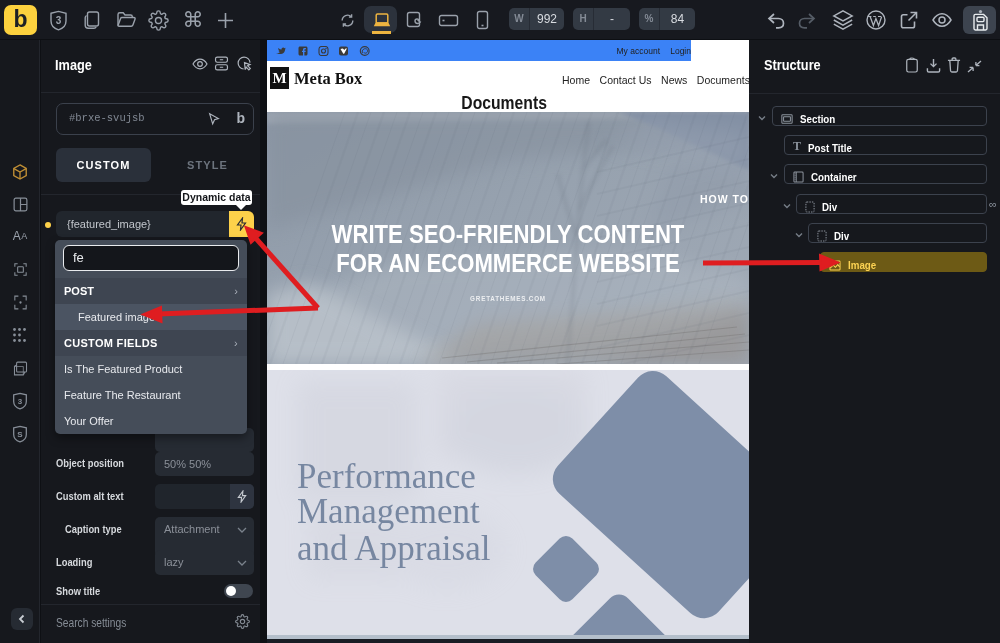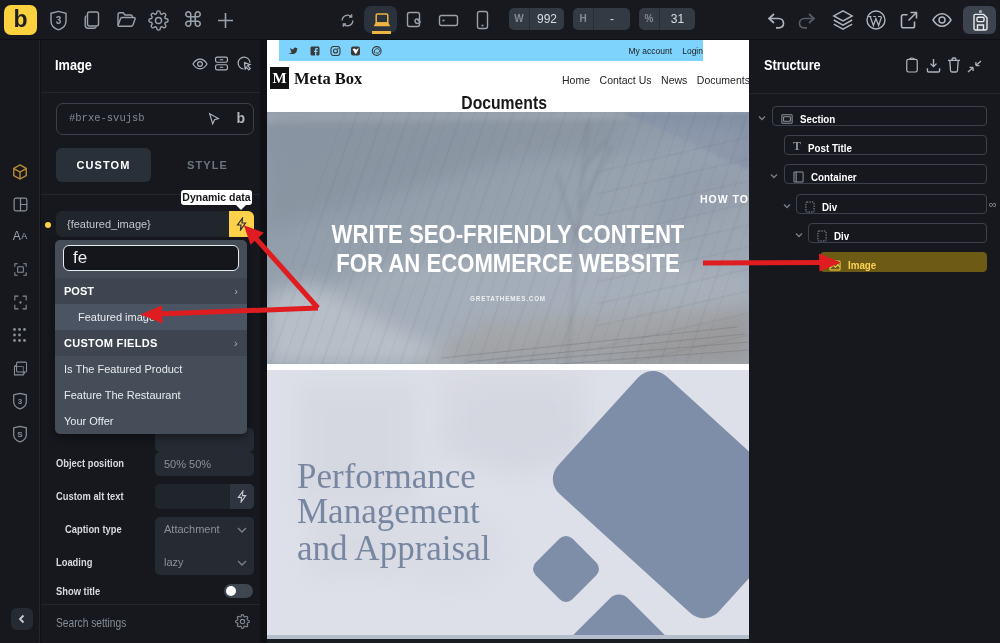--- a/index.html
+++ b/index.html
@@ -95,21 +95,21 @@
   </div>
 
   <div style="position:absolute;left:509px;top:8px;width:55px;height:22px;background:#333a44;border-radius:5px"></div>
   <div style="position:absolute;left:509px;top:8px;width:21px;height:22px;color:#848b96;font-size:10px;font-weight:bold;text-align:center;line-height:22px;border-right:1px solid #272c35">W</div>
   <div style="position:absolute;left:530px;top:8px;width:34px;height:22px;color:#d9dce1;font-size:12px;text-align:center;line-height:22px">992</div>
   <div style="position:absolute;left:573px;top:8px;width:57px;height:22px;background:#333a44;border-radius:5px"></div>
   <div style="position:absolute;left:573px;top:8px;width:21px;height:22px;color:#848b96;font-size:10px;font-weight:bold;text-align:center;line-height:22px;border-right:1px solid #272c35">H</div>
   <div style="position:absolute;left:594px;top:8px;width:36px;height:22px;color:#d9dce1;font-size:12px;text-align:center;line-height:22px">-</div>
   <div style="position:absolute;left:639px;top:8px;width:56px;height:22px;background:#333a44;border-radius:5px"></div>
   <div style="position:absolute;left:639px;top:8px;width:21px;height:22px;color:#848b96;font-size:10px;font-weight:bold;text-align:center;line-height:22px;border-right:1px solid #272c35">%</div>
-  <div style="position:absolute;left:660px;top:8px;width:35px;height:22px;color:#d9dce1;font-size:12px;text-align:center;line-height:22px">31</div>
+  <div style="position:absolute;left:660px;top:8px;width:35px;height:22px;color:#d9dce1;font-size:12px;text-align:center;line-height:22px">84</div>
 
   <div class="ticon" style="left:765px;width:22px">
     <svg width="20" height="17" viewBox="0 0 20 17" fill="none" stroke="#aeb4bd" stroke-width="1.7">
         <path d="M8 2 L3 6.5 L8 11"></path>
         <path d="M3 6.5 H12.5 C15.5 6.5 17.5 8.5 17.5 11.2 C17.5 13.9 15.5 15.8 12.5 15.8 H10"></path>
       </svg>
   </div>
   <div class="ticon" style="left:796px;width:22px">
     <svg width="20" height="17" viewBox="0 0 20 17" fill="none" stroke="#555c66" stroke-width="1.7">
         <path d="M12 2 L17 6.5 L12 11"></path>
@@ -261,21 +261,21 @@
   <div style="position:absolute;left:15px;top:171px;width:173px;height:26px;background:#21262d;border-radius:6px 0 0 6px;color:#c2c6cc;font-size:11px;line-height:26px;padding-left:11px">{featured_image}</div>
   <div style="position:absolute;left:188px;top:171px;width:25px;height:26px;background:#fdd14a;border-radius:0 6px 6px 0">
     <svg style="position:absolute;left:6px;top:6px" width="13" height="14" viewBox="0 0 13 14" fill="none" stroke="#2a2d33" stroke-width="1.2">
         <path d="M7.5 1 L2.5 8 H6 L5.5 13 L10.5 6 H7 Z"></path>
       </svg>
   </div>
 
   <div style="position:absolute;left:114px;top:388px;width:99px;height:24px;background:#262b33;border-radius:5px"></div>
 
   <div style="position:absolute;left:14px;top:200px;width:192px;height:194px;background:#454d59;border-radius:5px;box-shadow:0 4px 10px rgba(0,0,0,.4)">
-    <div style="position:absolute;left:8px;top:5px;width:176px;height:26px;background:#14161b;border:1.5px solid #e9ebee;border-radius:6px;color:#e9ebee;font-size:17px;line-height:24px;padding-left:9px">fe</div>
+    <div style="position:absolute;left:8px;top:5px;width:176px;height:26px;background:#14161b;border:1.5px solid #e9ebee;border-radius:6px;color:#e9ebee;font-size:13px;line-height:24px;padding-left:9px">fe</div>
     <div style="position:absolute;left:0;top:38px;width:192px;height:26px;background:#3e4551;color:#fff;font-size:11px;font-weight:bold;line-height:26px;padding-left:9px">POST<span style="position:absolute;right:9px;font-weight:normal;color:#aab0ba">›</span></div>
     <div style="position:absolute;left:0;top:64px;width:192px;height:26px;background:#4b5462;color:#e8eaee;font-size:11px;line-height:26px;padding-left:23px">Featured image</div>
     <div style="position:absolute;left:0;top:90px;width:192px;height:26px;background:#3e4551;color:#fff;font-size:11px;font-weight:bold;line-height:26px;padding-left:9px;letter-spacing:.3px">CUSTOM FIELDS<span style="position:absolute;right:9px;font-weight:normal;color:#aab0ba">›</span></div>
     <div style="position:absolute;left:0;top:116px;width:192px;height:26px;color:#e8eaee;font-size:11px;line-height:26px;padding-left:9px">Is The Featured Product</div>
     <div style="position:absolute;left:0;top:142px;width:192px;height:26px;color:#e8eaee;font-size:11px;line-height:26px;padding-left:9px">Feature The Restaurant</div>
     <div style="position:absolute;left:0;top:168px;width:192px;height:26px;color:#e8eaee;font-size:11px;line-height:26px;padding-left:9px">Your Offer</div>
   </div>
 
   <div style="position:absolute;left:15px;top:417px;font-size:11px;font-weight:bold;color:#d6d9dd"><span class="scl">Object position</span></div>
   <div style="position:absolute;left:114px;top:412px;width:99px;height:24px;background:#262b33;border-radius:5px;color:#8b9099;font-size:11px;line-height:24px;padding-left:9px">50% 50%</div>
@@ -303,21 +303,21 @@
   <div style="position:absolute;left:194px;top:574px">
     <svg width="15" height="15" viewBox="0 0 24 24" fill="none" stroke="#868d96" stroke-width="1.8">
         <path d="M12 15.5A3.5 3.5 0 1 0 12 8.5a3.5 3.5 0 0 0 0 7Z"></path>
         <path d="M19.4 15a1.65 1.65 0 0 0 .33 1.82l.06.06a2 2 0 1 1-2.83 2.83l-.06-.06a1.65 1.65 0 0 0-1.82-.33 1.65 1.65 0 0 0-1 1.51V21a2 2 0 1 1-4 0v-.09A1.65 1.65 0 0 0 9 19.4a1.65 1.65 0 0 0-1.82.33l-.06.06a2 2 0 1 1-2.83-2.83l.06-.06a1.65 1.65 0 0 0 .33-1.82 1.65 1.65 0 0 0-1.51-1H3a2 2 0 1 1 0-4h.09A1.65 1.65 0 0 0 4.6 9a1.65 1.65 0 0 0-.33-1.82l-.06-.06a2 2 0 1 1 2.83-2.83l.06.06a1.65 1.65 0 0 0 1.82.33H9a1.65 1.65 0 0 0 1-1.51V3a2 2 0 1 1 4 0v.09a1.65 1.65 0 0 0 1 1.51 1.65 1.65 0 0 0 1.82-.33l.06-.06a2 2 0 1 1 2.83 2.83l-.06.06a1.65 1.65 0 0 0-.33 1.82V9a1.65 1.65 0 0 0 1.51 1H21a2 2 0 1 1 0 4h-.09a1.65 1.65 0 0 0-1.51 1Z"></path>
       </svg>
   </div>
 </div>
 
 <div id="canvas">
 
-  <div style="position:absolute;left:12px;top:0;width:424px;height:21px;background:#7dd3fc">
+  <div style="position:absolute;left:0;top:0;width:424px;height:21px;background:#3b82f6">
     <svg style="position:absolute;left:9px;top:6px" width="100" height="10" viewBox="0 0 100 10" fill="#3a3a3a">
       <path d="M1 8 C3 8.2 4.5 7.6 5.6 6.6 C4.8 6.6 4.2 6.2 4 5.5 L5 5.4 C4.2 5.2 3.6 4.7 3.5 4 L4.4 4.1 C3.7 3.6 3.4 2.8 3.8 2.1 C4.8 3.2 6 3.8 7.3 3.9 C7.1 2.7 8 1.7 9.1 1.7 C9.7 1.7 10.2 2 10.5 2.4 L11.7 2 L11 3 L12 2.9 L11.2 3.8 C11.3 6.3 9.6 8.6 6.9 8.9 C4.7 9.1 2.3 8.6 1 8 Z" transform="translate(-1,0) scale(.9)"></path>
       <path d="M24 1 H30 C30.8 1 31.5 1.7 31.5 2.5 V8.5 C31.5 9.3 30.8 10 30 10 H28.4 V6.6 H29.5 L29.8 5.2 H28.4 V4.4 C28.4 3.9 28.6 3.7 29.1 3.7 H29.9 V2.5 H28.7 C27.5 2.5 27 3.1 27 4.2 V5.2 H26 V6.6 H27 V10 H24 C23.2 10 22.5 9.3 22.5 8.5 V2.5 C22.5 1.7 23.2 1 24 1 Z" transform="translate(0,-.5)"></path>
       <g transform="translate(43,0.5)">
           <rect x="0" y="0" width="9" height="9" rx="2.5" fill="none" stroke="#3a3a3a" stroke-width="1.1"></rect>
           <circle cx="4.5" cy="4.5" r="2" fill="none" stroke="#3a3a3a" stroke-width="1.1"></circle>
           <circle cx="7" cy="2" r=".7"></circle>
         </g>
       <g transform="translate(63,0.5)">
           <rect x="0" y="0" width="9" height="9" rx="2"></rect>

